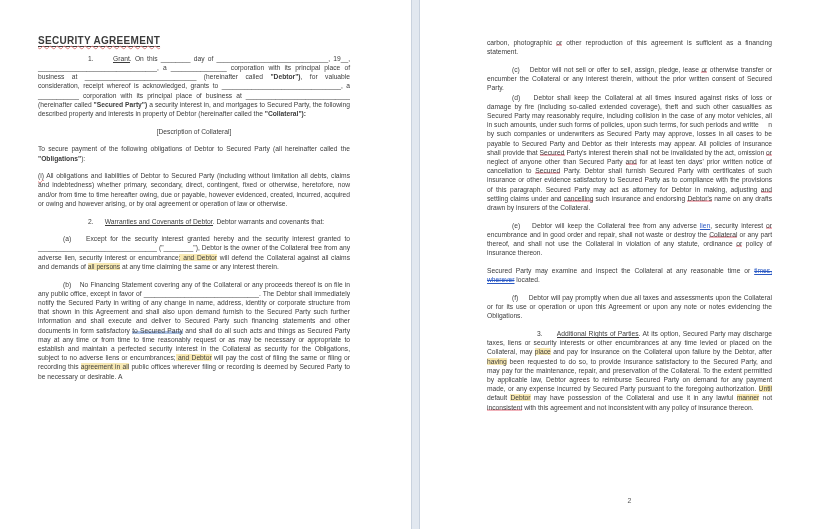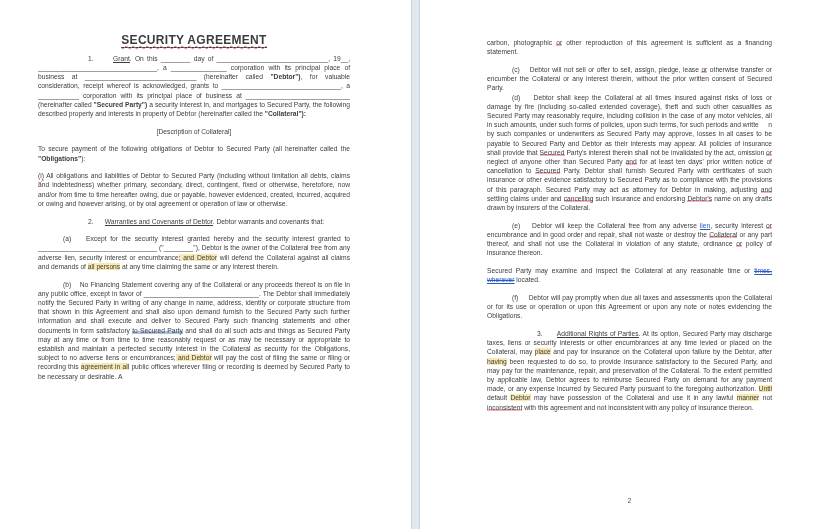--- a/index.html
+++ b/index.html
@@ -6,21 +6,21 @@
   .canvas{position:relative;width:833px;height:529px;background:#ffffff;overflow:hidden;
           font-family:"Liberation Sans", sans-serif;}
   .gutter{position:absolute;left:411px;top:0;width:9px;height:529px;background:#e2e8f0;
           border-left:1px solid #c9d2de;border-right:1px solid #c9d2de;box-sizing:border-box;}
   .page{position:absolute;top:0;height:529px;font-size:6.7px;line-height:9.2px;color:#3c3c3c;
         text-align:justify;box-sizing:border-box;}
   .page-1{left:38px;width:312px;padding-top:36px;}
   .page-2{left:487px;width:285px;padding-top:38px;}
   p.blk{margin:0 0 8.5px 0;}
   p.blk.tight{margin-bottom:0;}
-  .title{text-align:center;font-size:12px;letter-spacing:0.3px;margin-bottom:13px;}
+  .title{text-align:left;font-size:10px;letter-spacing:0.3px;margin-bottom:13px;}
   .center{text-align:center;}
   .num{text-indent:50px;}
   .sub{margin-left:26px;text-indent:25px;}
   .subc{margin-left:26px;}
   .ind2{margin-left:52px;}
   .run.b{font-weight:bold;}
   .run.u{border-bottom:1px solid currentColor;}
   .run.bu{font-weight:bold;border-bottom:1px solid currentColor;}
   .run.sq{text-decoration:underline wavy #dd7b7b 1px;text-decoration-skip-ink:none;text-underline-offset:1px;}
   .run.hy{background:rgba(242,212,104,0.5);}

